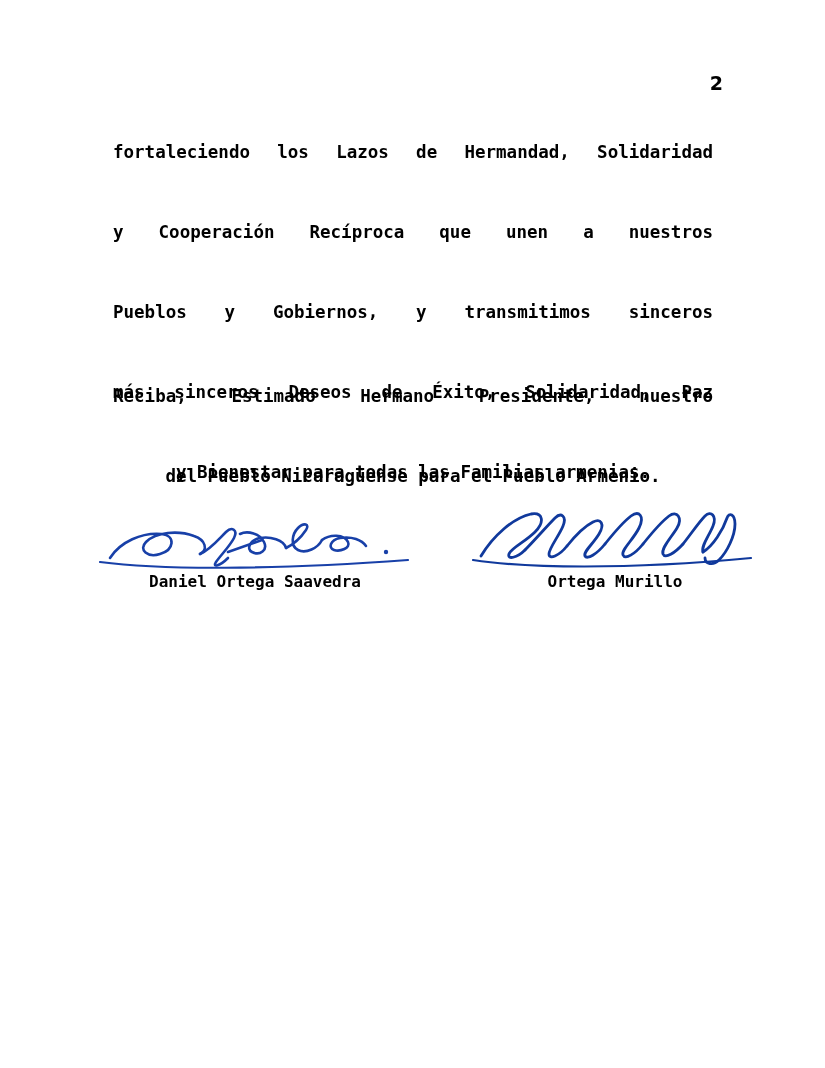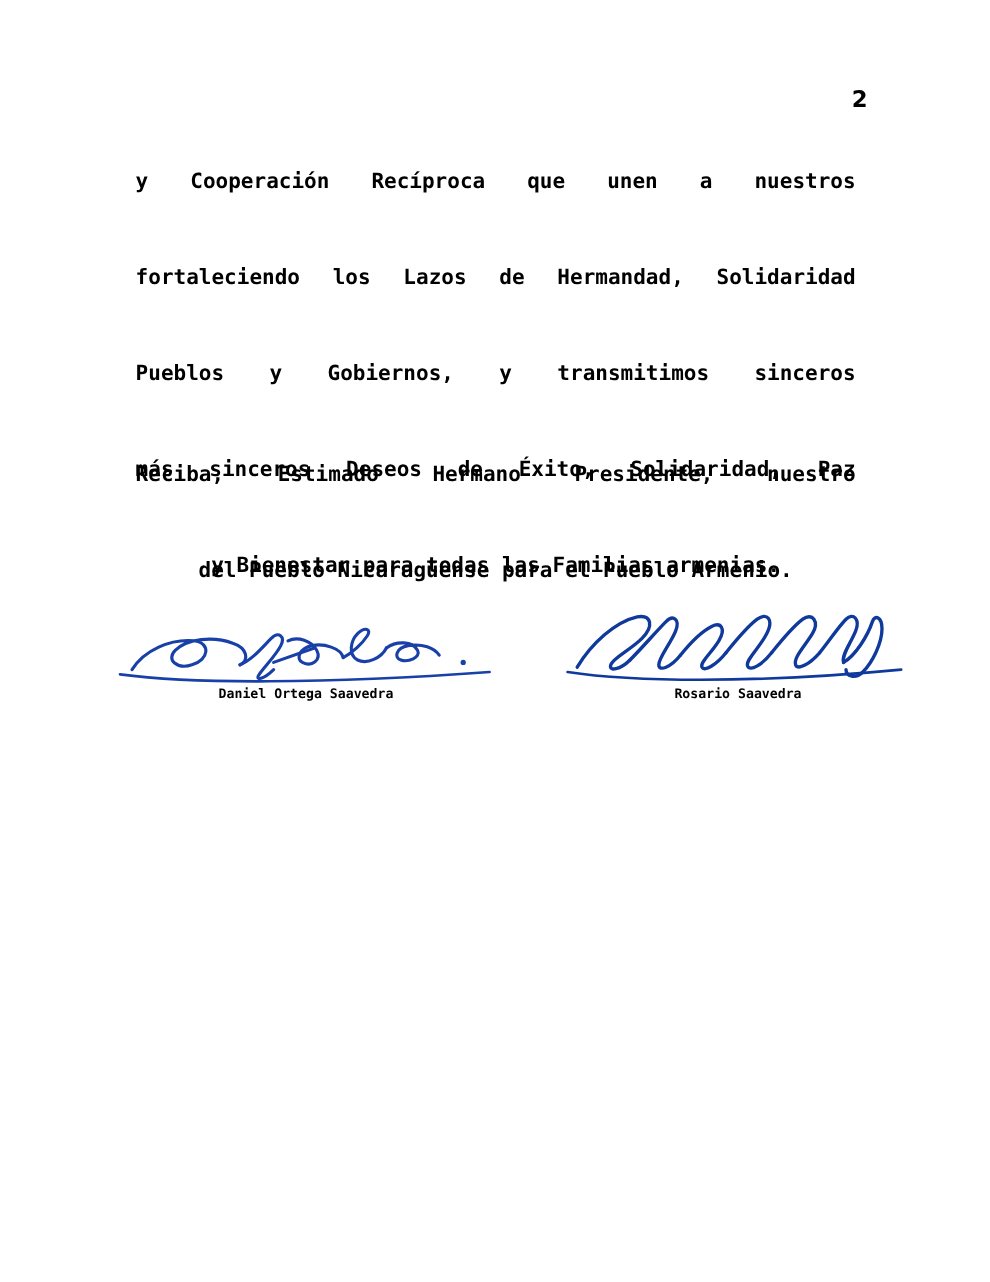--- a/index.html
+++ b/index.html
@@ -78,37 +78,37 @@
     text-align: center;
   }
   .sig-col.left { left: 0px; }
   .sig-col.right { left: 360px; }
   .sig-svg {
     display: block;
     margin: 0 auto;
   }
   .sig-name {
     font-family: "DejaVu Sans Mono", monospace;
-    font-size: 11px;
+    font-size: 16px;
     font-weight: bold;
     color: #000;
     margin-top: 2px;
     white-space: nowrap;
   }
 </style>
 </head>
 <body>
 
 <div class="page">
 
   <div class="page-number">2</div>
 
   <div class="body-block para" id="para1">
+    <span class="just-line">fortaleciendo los Lazos de Hermandad, Solidaridad</span>
     <span class="just-line">y Cooperación Recíproca que unen a nuestros</span>
-    <span class="just-line">fortaleciendo los Lazos de Hermandad, Solidaridad</span>
     <span class="just-line">Pueblos y Gobiernos, y transmitimos sinceros</span>
     <span class="just-line">más sinceros Deseos de Éxito, Solidaridad, Paz</span>
     <span class="last-line">y Bienestar para todas las Familias armenias.</span>
   </div>
 
   <div class="body-block para" id="para2">
     <span class="just-line">Reciba, Estimado Hermano Presidente, nuestro</span>
     <span class="last-line">del Pueblo Nicaragüense para el Pueblo Armenio.</span>
   </div>
 
@@ -136,18 +136,18 @@
           <path d="M16 56 C28 36, 48 18, 66 14 C78 12, 80 22, 70 32 C60 42, 46 48, 44 54 C42 60, 52 58, 60 50"></path>
           <path d="M60 50 C70 40, 82 26, 90 18 C96 12, 102 16, 98 26 C94 36, 84 48, 84 54 C84 60, 94 56, 102 46"></path>
           <path d="M102 46 C110 36, 120 26, 128 22 C136 18, 140 24, 134 34 C128 44, 118 52, 120 56 C122 60, 132 54, 140 44"></path>
           <path d="M140 44 C148 34, 158 22, 166 16 C174 10, 180 16, 174 28 C168 40, 156 50, 158 55 C160 60, 170 54, 178 44"></path>
           <path d="M178 44 C186 34, 196 22, 204 16 C212 10, 218 18, 212 28 C206 38, 196 48, 198 54 C200 59, 210 53, 218 44"></path>
           <path d="M218 44 C226 34, 234 22, 240 16 C246 10, 252 16, 248 26 C244 36, 236 46, 238 52"></path>
           <path d="M238 52 C248 46, 258 30, 262 18 C264 12, 270 14, 270 24 C270 36, 262 52, 254 60 C248 66, 240 64, 240 58"></path>
           <path d="M8 60 C60 68, 160 70, 286 58" stroke-width="2.2"></path>
         </g>
       </svg>
-      <div class="sig-name">Rosario Saavedra</div>
+      <div class="sig-name">Ortega Murillo</div>
     </div>
 
   </div>
 
 </div>
 
 </body></html>

